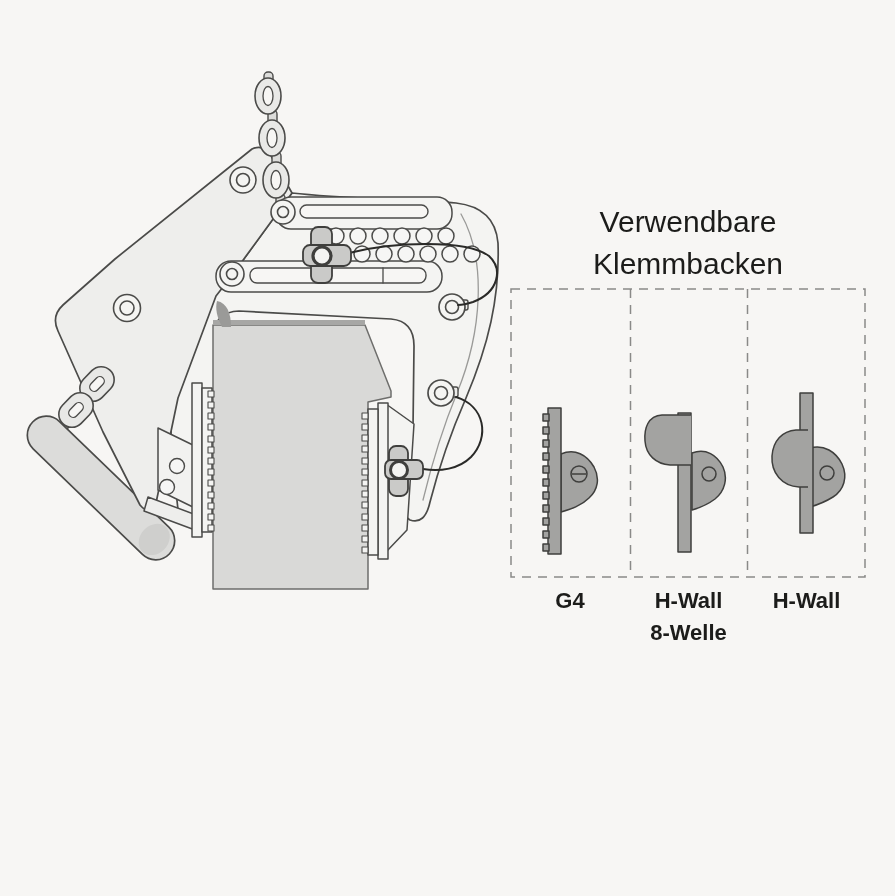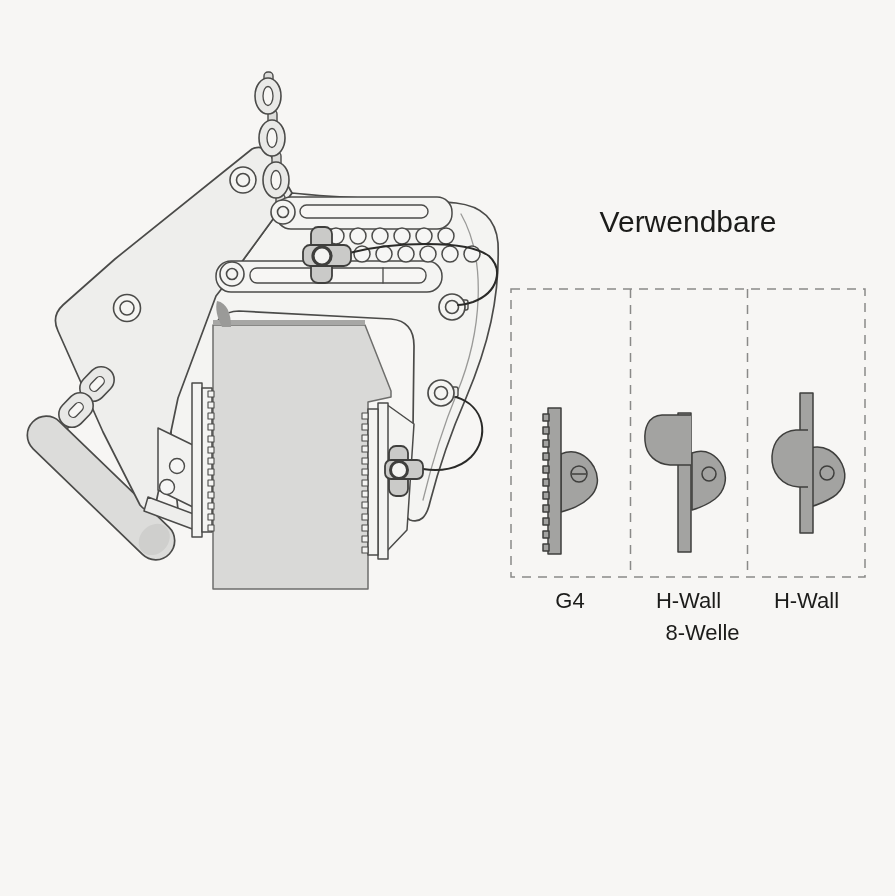--- a/index.html
+++ b/index.html
@@ -1,21 +1,21 @@
 <!DOCTYPE html>
 <html><head>
 <meta charset="utf-8">
 <style>
   html,body{margin:0;padding:0;background:#f7f6f4;}
   .canvas{position:relative;width:895px;height:728px;background:#f7f6f4;overflow:hidden;
           font-family:"Liberation Sans",sans-serif;color:#1c1c1a;}
   .abs{position:absolute;}
   .jaw-header{left:510px;top:201px;width:356px;text-align:center;
               font-size:30px;line-height:42px;font-weight:400;color:#1c1c1a;}
-  .jaw-label{position:absolute;text-align:center;font-size:22px;line-height:30px;color:#1c1c1a;}
+  .jaw-label{position:absolute;text-align:center;font-size:22px;line-height:30px;color:#1c1c1a;font-weight:bold;}
   .footer-title{left:205px;top:800px;width:690px;text-align:center;}
   .footer-title span{display:inline-block;white-space:nowrap;font-size:57px;font-weight:700;
                      letter-spacing:-1px;color:#151513;transform:scaleX(0.78);transform-origin:center;}
   svg{display:block;}
 </style>
 </head>
 <body>
 
 <div class="canvas">
 
@@ -186,20 +186,21 @@
         <rect x="389" y="446" width="19" height="50" rx="7" fill="#cacac8" stroke="#3f3f3d" stroke-width="1.8"></rect>
         <rect x="385" y="460" width="38" height="19" rx="6" fill="#cacac8" stroke="#3f3f3d" stroke-width="1.8"></rect>
         <rect x="391" y="462" width="15" height="15" fill="#cacac8"></rect>
         <circle cx="399" cy="470" r="8.5" fill="#f4f4f2" stroke="#3f3f3d" stroke-width="3"></circle>
       </g>
     </g>
   </svg>
 
   <div class="abs jaw-header">
     <div>Verwendbare</div>
+    <div>Klemmbacken</div>
   </div>
 
   <svg class="abs" style="left:510px;top:288px" width="356" height="290" viewBox="0 0 356 290">
     <g fill="none" stroke="#8a8a88" stroke-width="1.5" stroke-dasharray="9 7">
       <rect x="1" y="1" width="354" height="288"></rect>
       <line x1="120.5" y1="1" x2="120.5" y2="289"></line>
       <line x1="237.5" y1="1" x2="237.5" y2="289"></line>
     </g>
 
     <g stroke="#3f3f3d" stroke-width="1.5" fill="#a3a3a1" stroke-linejoin="round">
@@ -234,21 +235,21 @@
       <path d="M 298,142 L 286,142 C 272,143 263,153 262,168 C 261,185 272,198 289,199 L 298,199 Z" stroke="none"></path>
       <path d="M 298,142 L 286,142 C 272,143 263,153 262,168 C 261,185 272,198 289,199 L 298,199" fill="none"></path>
       <circle cx="317" cy="185" r="7" fill="#a3a3a1"></circle>
     </g>
   </svg>
 
   <div class="jaw-label" style="left:510px;width:120px;top:586px">G4</div>
   <div class="jaw-label" style="left:510px;width:120px;top:618px"></div>
 
   <div class="jaw-label" style="left:630px;width:117px;top:586px">H-Wall</div>
-  <div class="jaw-label" style="left:644px;width:117px;top:618px">8-Welle</div>
+  <div class="jaw-label" style="left:630px;width:117px;top:618px">8-Welle</div>
 
   <div class="jaw-label" style="left:747px;width:119px;top:586px">H-Wall</div>
 
   <div class="abs footer-title">
     <span>Sandwichklemme Serie CGSMVS</span>
   </div>
 
 </div>
 
 </body></html>

